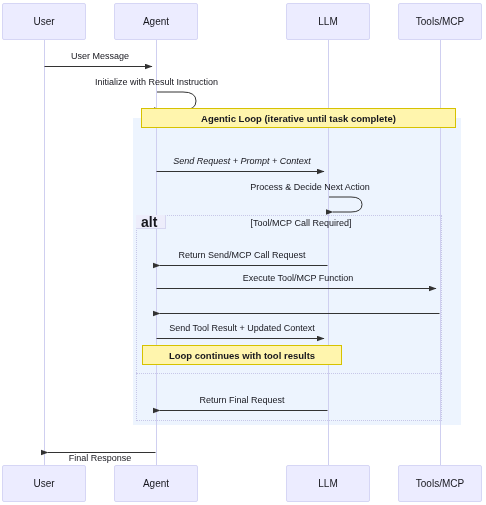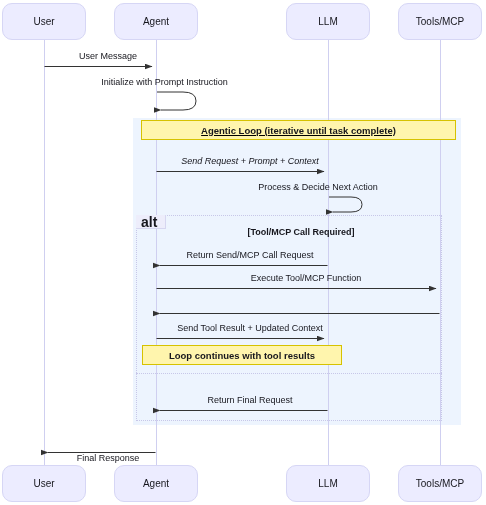--- a/index.html
+++ b/index.html
@@ -21,21 +21,21 @@
     top: 0;
     width: 486px;
     height: 505px;
   }
   .participant-box {
     position: absolute;
     width: 84px;
     height: 37px;
     background: #ECECFF;
     border: 1px solid #D6D6F5;
-    border-radius: 10px;
+    border-radius: 2px;
     box-sizing: border-box;
     display: flex;
     align-items: center;
     justify-content: center;
   }
   .participant-label {
     font-size: 10px;
     color: #16161D;
     font-family: "Liberation Sans", sans-serif;
     white-space: nowrap;
@@ -91,21 +91,20 @@
     font-weight: bold;
     color: #16161D;
     white-space: nowrap;
   }
   .msg-label {
     position: absolute;
     font-size: 9px;
     color: #16161D;
     white-space: nowrap;
     text-align: center;
-    padding-left: 8px;
   }
   .cond-label {
     position: absolute;
     font-size: 9px;
     color: #16161D;
     white-space: nowrap;
     text-align: center;
   }
 </style>
 </head>
@@ -152,39 +151,39 @@
 
     <line x1="327.5" y1="410.5" x2="160" y2="410.5" stroke="#333333" stroke-width="1" marker-end="url(#ah-l)"></line>
 
     <line x1="155.5" y1="452.5" x2="48" y2="452.5" stroke="#333333" stroke-width="1" marker-end="url(#ah-l)"></line>
   </svg>
 
   <div class="alt-tab" style="left:136px; top:215px; width:30px; height:14px;">
     <span class="alt-tab-label">alt</span>
   </div>
 
-  <div class="note-box" style="left:141px; top:120px; width:315px; height:20px;text-decoration:underline;">
+  <div class="note-box" style="left:141px; top:108px; width:315px; height:20px;">
     <span class="note-label">Agentic Loop (iterative until task complete)</span>
   </div>
 
   <div class="note-box" style="left:142px; top:345px; width:200px; height:20px;">
     <span class="note-label">Loop continues with tool results</span>
   </div>
 
-  <div class="cond-label" style="left:156px; top:227px; width:290px;font-weight:bold;">
+  <div class="cond-label" style="left:156px; top:218px; width:290px;">
     <span>[Tool/MCP Call Required]</span>
   </div>
 
 
   <div class="msg-label" style="left:44px; top:51px; width:112px;">
     <span>User Message</span>
   </div>
 
   <div class="msg-label" style="left:84px; top:77px; width:145px;">
-    <span>Initialize with Prompt Instruction</span>
+    <span>Initialize with Result Instruction</span>
   </div>
 
   <div class="msg-label" style="left:156px; top:156px; width:172px;font-style:italic;">
     <span>Send Request + Prompt + Context</span>
   </div>
 
   <div class="msg-label" style="left:243px; top:182px; width:134px;">
     <span>Process &amp; Decide Next Action</span>
   </div>
 

